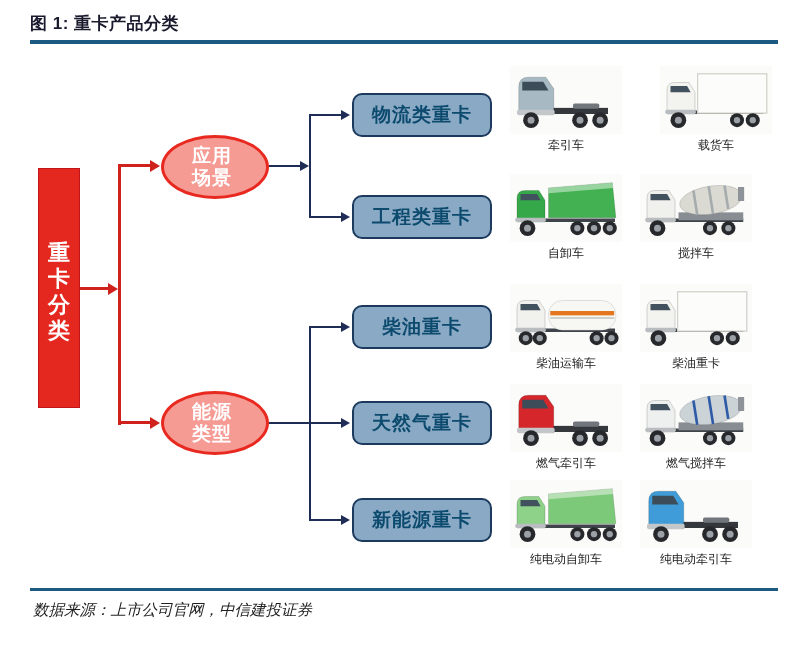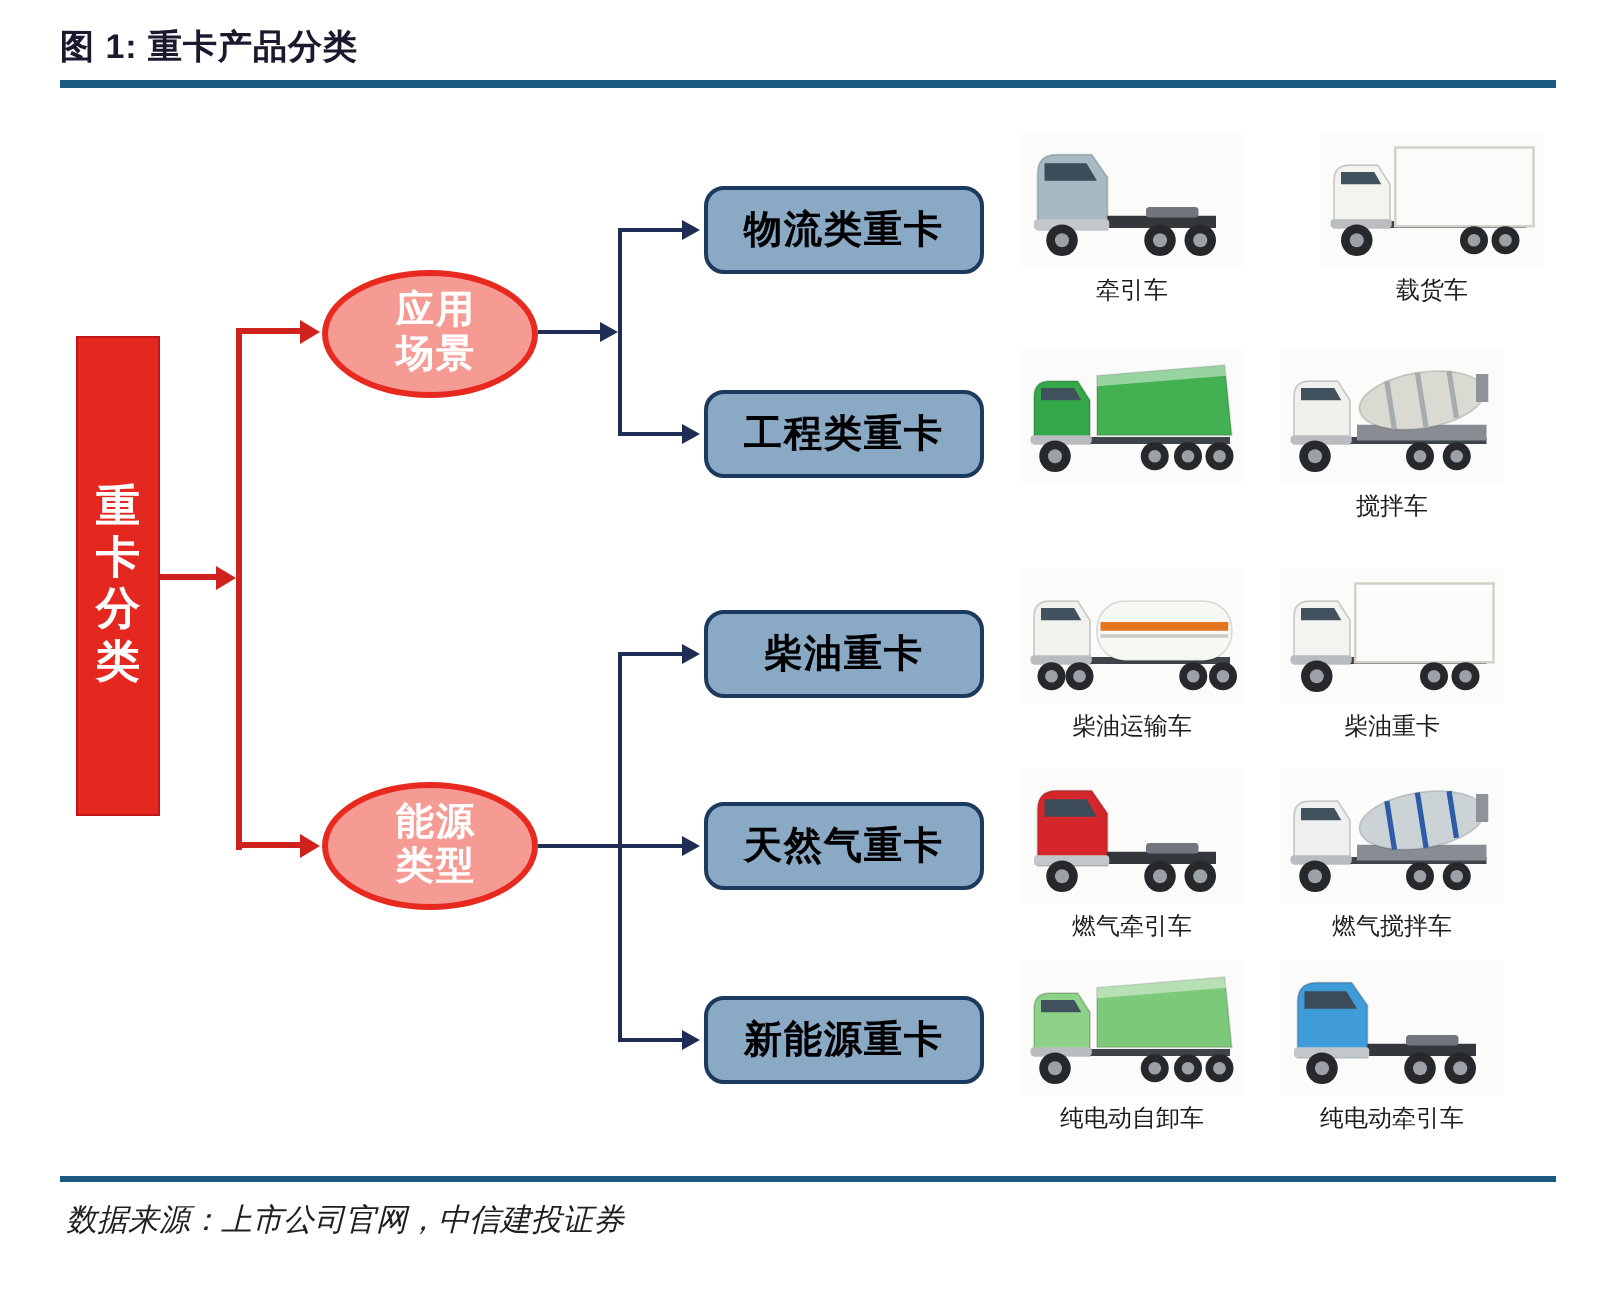--- a/index.html
+++ b/index.html
@@ -19,28 +19,28 @@
   .rootbox { position:absolute; left:38px; top:168px; width:42px; height:240px;
              background:var(--red,#e4281f); border:1px solid #c0161a;
              display:flex; align-items:center; justify-content:center; }
   .rootlabel { writing-mode:vertical-rl; color:#fff; font-weight:bold; font-size:22px;
                letter-spacing:26px; line-height:1; transform:translateY(-13px); }
 
   
   .ellipse { position:absolute; width:108px; height:64px; border-radius:50%;
              background:var(--pink,#f59b94); border:3px solid var(--red-border,#e8291f);
              display:flex; align-items:center; justify-content:center; }
-  .etext { width:46px; text-align:right; color:#fff; font-weight:bold; font-size:19px;
+  .etext { width:46px; text-align:left; color:#fff; font-weight:bold; font-size:19px;
            line-height:1.15; word-break:break-all; letter-spacing:1px; }
 
   
   .cat { position:absolute; left:352px; width:140px; height:44px; border-radius:10px;
          background:var(--steel,#89a9c5); border:2.5px solid var(--steel-border,#1c3a5e);
          display:flex; align-items:center; justify-content:center;
-         color:#000000; font-weight:bold; font-size:19px; letter-spacing:1px; }
+         color:#0c4a6e; font-weight:bold; font-size:19px; letter-spacing:1px; }
 
   
   .hl,.vl { position:absolute; }
   .hl.red,.vl.red { background:var(--red-line,#cf221c); }
   .hl.navy,.vl.navy { background:var(--navy,#1f2c56); }
   .ah { position:absolute; width:0; height:0; }
   .ah.navy-ah { border-top:5px solid transparent; border-bottom:5px solid transparent;
                 border-left:9px solid var(--navy,#1f2c56); }
   .ah.red-ah { border-top:6px solid transparent; border-bottom:6px solid transparent;
                border-left:10px solid var(--red-line,#cf221c); }
@@ -150,20 +150,21 @@
     <circle cx="20" cy="59" r="9" fill="#26282c"></circle>
           <circle cx="20" cy="59" r="4.0" fill="#9ba1a7"></circle>
           <circle cx="77" cy="59" r="8" fill="#26282c"></circle>
           <circle cx="77" cy="59" r="3.6" fill="#9ba1a7"></circle>
           <circle cx="96" cy="59" r="8" fill="#26282c"></circle>
           <circle cx="96" cy="59" r="3.6" fill="#9ba1a7"></circle>
           <circle cx="114" cy="59" r="8" fill="#26282c"></circle>
           <circle cx="114" cy="59" r="3.6" fill="#9ba1a7"></circle>
         </svg>
       </div>
+    <span class="tlabel">自卸车</span>
   </div>
   <div class="tcell" style="left:640px;top:174px">
     <div class="timg">
         <svg viewBox="0 0 128 72" width="112" height="68" preserveAspectRatio="xMidYMid meet">
     <rect x="8" y="48" width="110" height="4" fill="#3f444a"></rect>
     <rect x="44" y="41" width="74" height="9" fill="#878d92"></rect>
     <g transform="rotate(-9 81 27)">
       <ellipse cx="81" cy="27" rx="36" ry="16" fill="#dadad3" stroke="rgba(0,0,0,0.15)"></ellipse>
       <path d="M63 13 L63 41 M81 11 L81 43 M99 13 L99 40" stroke="#a6acae" stroke-width="3" fill="none"></path>
     </g>

